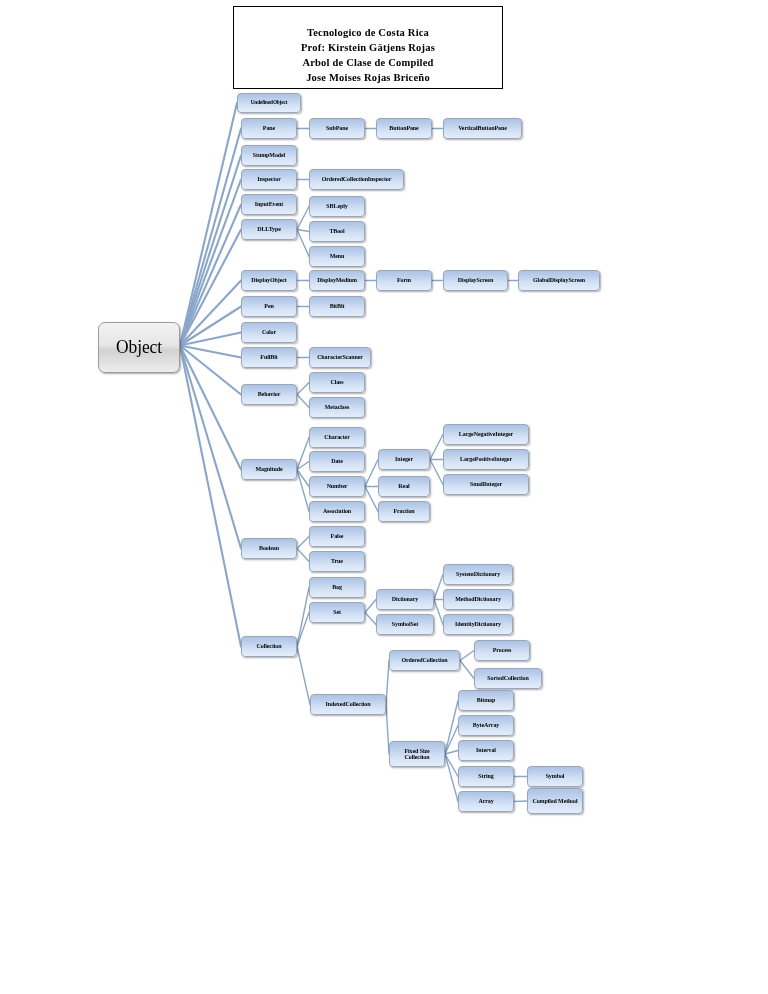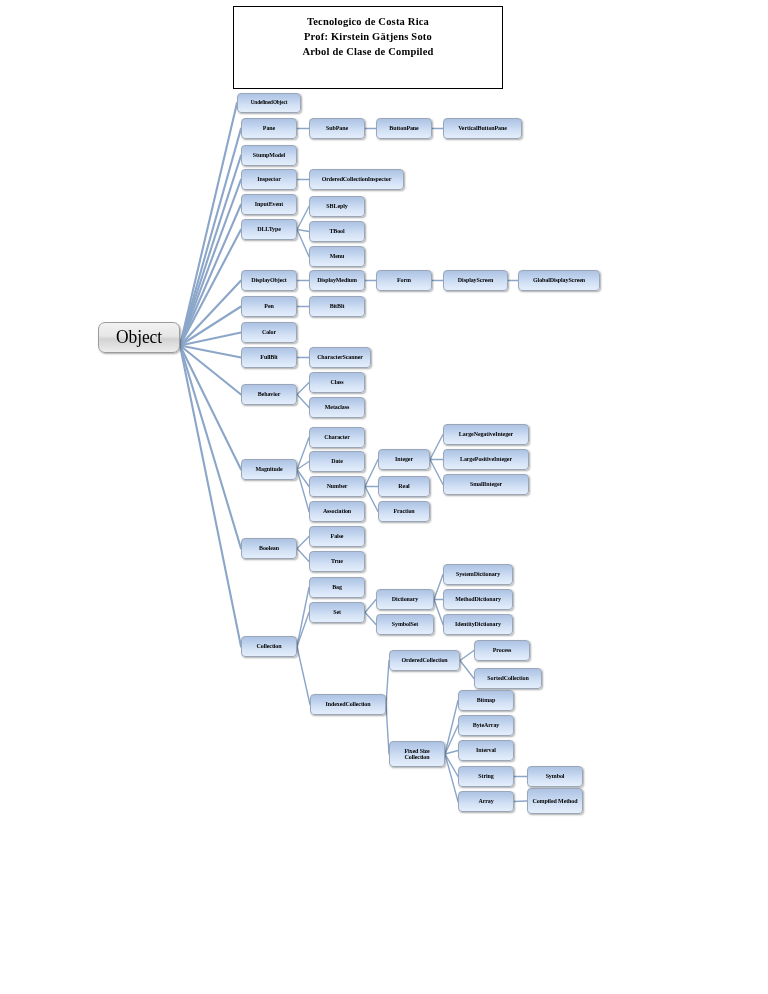--- a/index.html
+++ b/index.html
@@ -24,21 +24,21 @@
     width: 768px; height: 994px;
     pointer-events: none;
   }
   
   .title-box {
     position: absolute;
     left: 233px; top: 6px;
     width: 270px; height: 83px;
     border: 1px solid #000000;
     background: #ffffff;
-    padding-top: 7px;
+    padding-top: 18px;
     text-align: center;
   }
   .title-box .line {
     font-family: "Liberation Serif", "DejaVu Serif", serif;
     font-weight: bold;
     font-size: 10.5px;
     color: #000000;
     line-height: 15px;
     letter-spacing: 0.2px;
     white-space: nowrap;
@@ -138,26 +138,27 @@
       <line x1="445" y1="754" x2="458" y2="725.5" stroke="#8ba6c9" stroke-width="1.4" stroke-linecap="round"></line>
       <line x1="445" y1="754" x2="458" y2="750.5" stroke="#8ba6c9" stroke-width="1.4" stroke-linecap="round"></line>
       <line x1="445" y1="754" x2="458" y2="776.5" stroke="#8ba6c9" stroke-width="1.4" stroke-linecap="round"></line>
       <line x1="445" y1="754" x2="458" y2="801.5" stroke="#8ba6c9" stroke-width="1.4" stroke-linecap="round"></line>
       <line x1="514" y1="776.5" x2="527" y2="776.5" stroke="#8ba6c9" stroke-width="1.4" stroke-linecap="round"></line>
       <line x1="514" y1="801.5" x2="527" y2="801" stroke="#8ba6c9" stroke-width="1.4" stroke-linecap="round"></line>
     </svg>
 
   <div class="title-box">
     <div class="line">Tecnologico de Costa Rica</div>
-    <div class="line">Prof: Kirstein Gätjens Soto</div>
+    <div class="line">Prof: Kirstein Gätjens Rojas</div>
     <div class="line">Arbol de Clase de Compiled</div>
+    <div class="line">Jose Moises Rojas Briceño</div>
   </div>
 
   <div id="node-layer">
-      <div class="node root" style="left: 98px; top: 322px; width: 82px; height: 31px; font-size: 17.5px;">
+      <div class="node root" style="left: 98px; top: 322px; width: 82px; height: 51px; font-size: 17.5px;">
         <span class="lbl">Object</span>
       </div>
       <div class="node" style="left: 237px; top: 93px; width: 64px; height: 20px; font-size: 5.2px;">
         <span class="lbl">UndefinedObject</span>
       </div>
       <div class="node" style="left: 241px; top: 118px; width: 56px; height: 21px; font-size: 6px;">
         <span class="lbl">Pane</span>
       </div>
       <div class="node" style="left: 309px; top: 118px; width: 56px; height: 21px; font-size: 6px;">
         <span class="lbl">SubPane</span>

